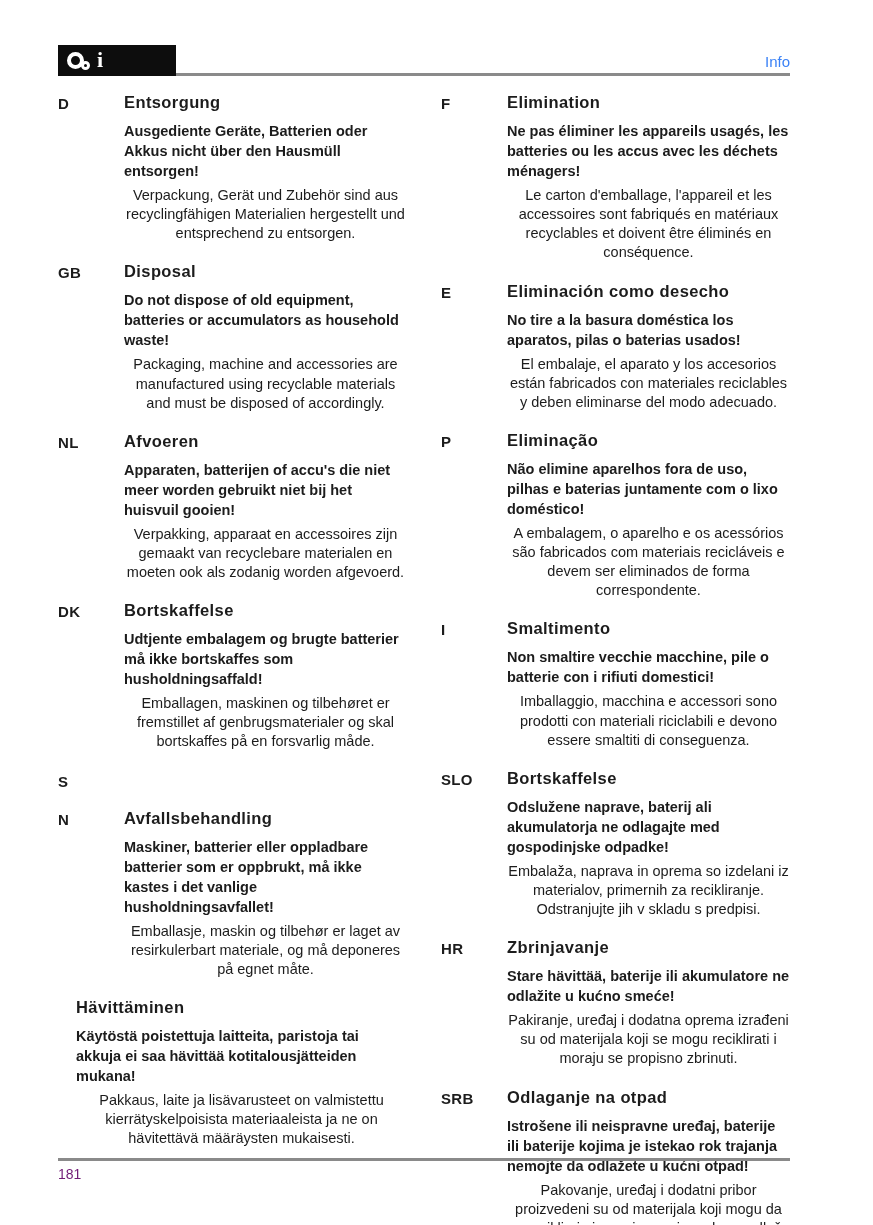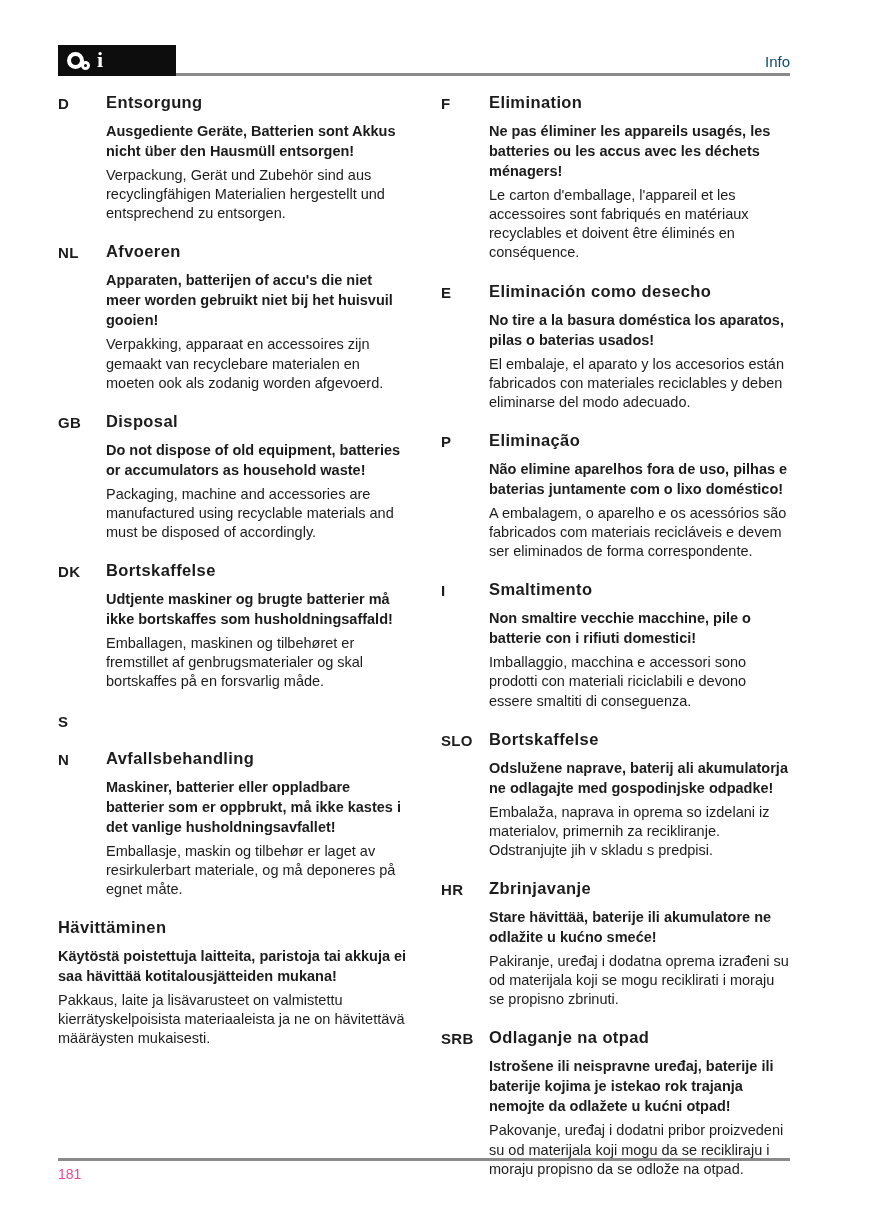--- a/index.html
+++ b/index.html
@@ -65,21 +65,21 @@
     font-size: 22px;
     line-height: 1;
     margin-left: 7px;
     margin-top: -2px;
   }
   .header-info-label {
     position: absolute;
     right: 0;
     bottom: 6px;
     font-size: 15px;
-    color: #0c4a6e;
+    color: #3b82f6;
   }
   
   .content {
     display: flex;
     gap: 34px;
     padding-top: 17px;
   }
   .col {
     width: 349px;
   }
@@ -88,51 +88,52 @@
     margin-bottom: 19px;
   }
   .lang-code {
     width: 48px;
     flex: 0 0 48px;
     font-weight: bold;
     font-size: 15px;
     padding-top: 2px;
     letter-spacing: 0.3px;
   }
-  .sec-body { flex: 1; }
+  .sec-body { flex: 1; margin-left: 18px; }
   .sec-title {
     font-weight: bold;
     font-size: 16.5px;
     letter-spacing: 0.4px;
     margin-bottom: 9px;
   }
   .sec-warning {
     font-weight: bold;
     font-size: 14.5px;
     line-height: 1.38;
     margin-bottom: 5px;
   }
   .sec-text {
     font-size: 14.5px;
     line-height: 1.32;
+    text-align: center;
   }
   
   .footer {
     position: absolute;
     left: 58px;
     right: 83px;
     top: 1158px;
   }
   .footer-rule {
     height: 3px;
     background: #8a8a8a;
   }
   .page-number {
     font-size: 14px;
-    color: #ec4899;
+    color: #701a75;
     margin-top: 5px;
   }
 </style>
 </head>
 <body>
 
 <div class="page">
 
   <div class="header">
     <div class="icon-box">
@@ -143,48 +144,48 @@
     <span class="header-info-label">Info</span>
     <div class="header-rule"></div>
   </div>
 
   <div class="content">
     <div class="col" id="col-left">
   <div class="section">
     <div class="lang-code">D</div>
     <div class="sec-body">
       <div class="sec-title">Entsorgung</div>
-      <div class="sec-warning">Ausgediente Geräte, Batterien sont Akkus nicht über den Hausmüll entsorgen!</div>
+      <div class="sec-warning">Ausgediente Geräte, Batterien oder Akkus nicht über den Hausmüll entsorgen!</div>
       <div class="sec-text">Verpackung, Gerät und Zubehör sind aus recyclingfähigen Materialien hergestellt und entsprechend zu entsorgen.</div>
+    </div>
+  </div>
+
+  <div class="section">
+    <div class="lang-code">GB</div>
+    <div class="sec-body">
+      <div class="sec-title">Disposal</div>
+      <div class="sec-warning">Do not dispose of old equipment, batteries or accumulators as household waste!</div>
+      <div class="sec-text">Packaging, machine and accessories are manufactured using recyclable materials and must be disposed of accordingly.</div>
     </div>
   </div>
 
   <div class="section">
     <div class="lang-code">NL</div>
     <div class="sec-body">
       <div class="sec-title">Afvoeren</div>
       <div class="sec-warning">Apparaten, batterijen of accu's die niet meer worden gebruikt niet bij het huisvuil gooien!</div>
       <div class="sec-text">Verpakking, apparaat en accessoires zijn gemaakt van recyclebare materialen en moeten ook als zodanig worden afgevoerd.</div>
     </div>
   </div>
 
   <div class="section">
-    <div class="lang-code">GB</div>
-    <div class="sec-body">
-      <div class="sec-title">Disposal</div>
-      <div class="sec-warning">Do not dispose of old equipment, batteries or accumulators as household waste!</div>
-      <div class="sec-text">Packaging, machine and accessories are manufactured using recyclable materials and must be disposed of accordingly.</div>
-    </div>
-  </div>
-
-  <div class="section">
     <div class="lang-code">DK</div>
     <div class="sec-body">
       <div class="sec-title">Bortskaffelse</div>
-      <div class="sec-warning">Udtjente maskiner og brugte batterier må ikke bortskaffes som husholdningsaffald!</div>
+      <div class="sec-warning">Udtjente embalagem og brugte batterier må ikke bortskaffes som husholdningsaffald!</div>
       <div class="sec-text">Emballagen, maskinen og tilbehøret er fremstillet af genbrugsmaterialer og skal bortskaffes på en forsvarlig måde.</div>
     </div>
   </div>
 
   <div class="section">
     <div class="lang-code">S</div>
   </div>
 
   <div class="section">
     <div class="lang-code">N</div>

